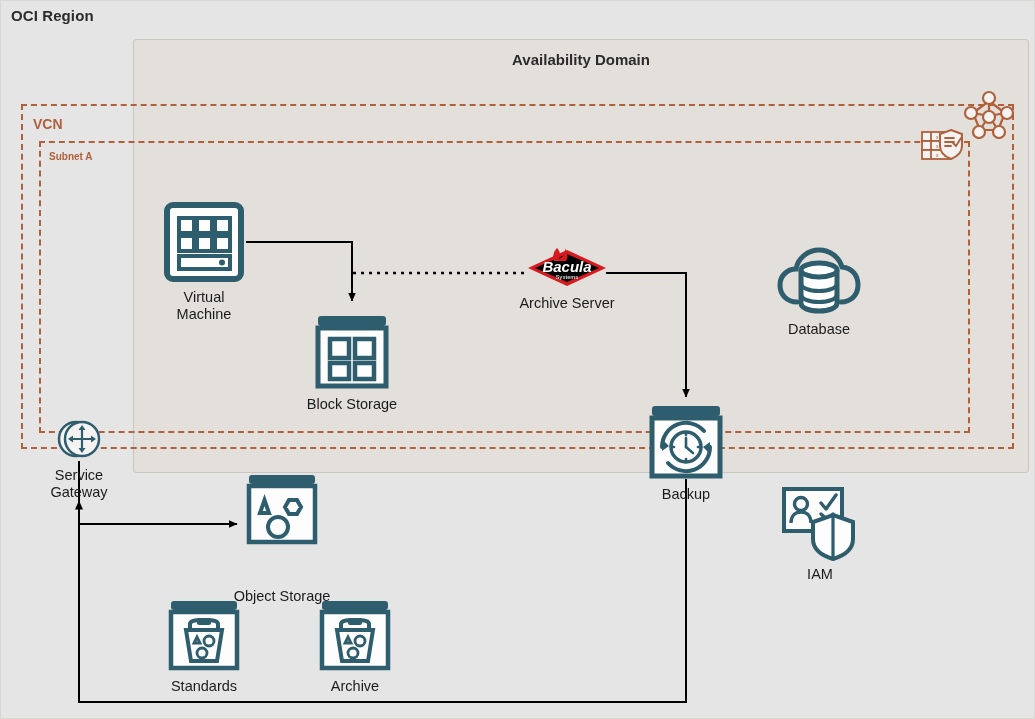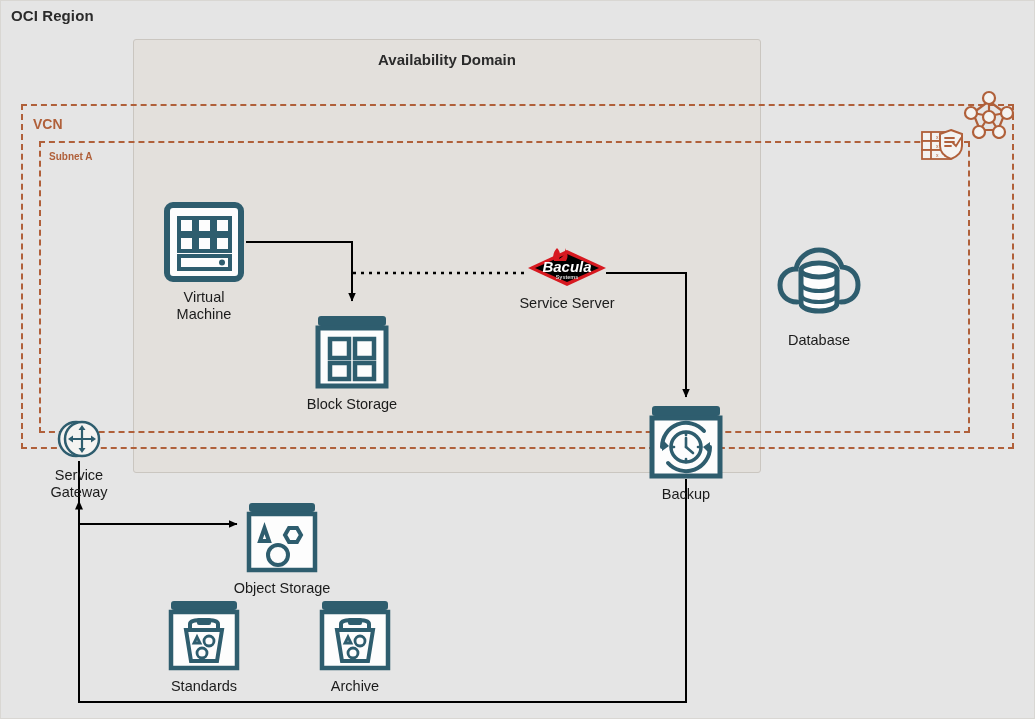--- a/index.html
+++ b/index.html
@@ -27,21 +27,21 @@
     left: 10px; top: 6px;
     font-size: 15px;
     font-weight: bold;
     color: #2b2b2b;
     letter-spacing: .1px;
   }
 
   .avail-domain {
     position: absolute;
     left: 132px; top: 38px;
-    width: 628px; height: 434px;
+    width: 896px; height: 434px;
     background: #e3e0dc;
     border: 1px solid #cac6c0;
     border-radius: 3px;
   }
   .avail-domain-title {
     position: absolute;
     left: 0; right: 0; top: 11px;
     text-align: center;
     font-size: 15px;
     font-weight: bold;
@@ -228,24 +228,24 @@
 
         <path d="M40,10 L72,24 L40,38 L8,24 Z" fill="#000000"></path>
 
         <path d="M30,4 C33,7 34,11 32,15 C36,13 39,9 38,4 C40,8 42,12 39,17 L27,17 C25,12 27,7 30,4 Z" fill="#d71920"></path>
 
         <text x="40" y="28" text-anchor="middle" font-family="'Liberation Sans',sans-serif" font-size="15" font-weight="bold" font-style="italic" fill="#ffffff">Bacula</text>
 
         <text x="40" y="35" text-anchor="middle" font-family="'Liberation Sans',sans-serif" font-size="5.5" font-weight="bold" fill="#d9d9d9">Systems</text>
       </svg>
     </span>
-    <span class="caption">Service Server</span>
-  </div>
-
-  <div class="node" style="left:748px; top:239px;gap:11px;">
+    <span class="caption">Archive Server</span>
+  </div>
+
+  <div class="node" style="left:748px; top:239px;">
     <span class="glyph">
       <svg width="84" height="76" viewBox="0 0 84 76">
 
         <path d="M20,62 C10,62 3,55 3,45 C3,36 10,29 19,29 C21,18 31,10 42,10
                  C53,10 62,17 65,27 C75,28 81,35 81,45 C81,55 74,62 64,62" fill="none" stroke="#2e5d6e" stroke-width="5" stroke-linecap="round"></path>
 
         <path d="M24,30 L24,63 C24,68 32,71 42,71 C52,71 60,68 60,63 L60,30" fill="#fdfdfd" stroke="#2e5d6e" stroke-width="5"></path>
         <ellipse cx="42" cy="30" rx="18" ry="7" fill="#fdfdfd" stroke="#2e5d6e" stroke-width="5"></ellipse>
         <path d="M24,43 C24,48 32,51 42,51 C52,51 60,48 60,43" fill="none" stroke="#2e5d6e" stroke-width="4"></path>
         <path d="M24,54 C24,59 32,62 42,62 C52,62 60,59 60,54" fill="none" stroke="#2e5d6e" stroke-width="4"></path>
@@ -293,21 +293,21 @@
         <path d="M31,9 L27.5,14 L34.5,14 Z" fill="#2e5d6e"></path>
         <path d="M31,37 L27.5,32 L34.5,32 Z" fill="#2e5d6e"></path>
         <path d="M17,23 L22,19.5 L22,26.5 Z" fill="#2e5d6e"></path>
         <path d="M45,23 L40,19.5 L40,26.5 Z" fill="#2e5d6e"></path>
       </svg>
     </span>
     <span class="caption">Service
 Gateway</span>
   </div>
 
-  <div class="node" style="left:211px; top:498px;">
+  <div class="node" style="left:211px; top:470px;gap:36px;">
     <span class="glyph">
       <svg width="74" height="76" viewBox="0 0 74 76">
         <rect x="4" y="4" width="66" height="9" rx="3" fill="#2e5d6e"></rect>
         <rect x="4" y="15" width="66" height="56" fill="#fdfdfd" stroke="#2e5d6e" stroke-width="4.5"></rect>
         <g fill="none" stroke="#2e5d6e" stroke-width="4">
           <path d="M24,42 L15,42 L19.5,29 Z"></path>
           <path d="M44,29 L52,29 L56,36 L52,43 L44,43 L40,36 Z"></path>
           <circle cx="33" cy="56" r="10"></circle>
         </g>
       </svg>
@@ -347,14 +347,36 @@
           <path d="M34,46 L28,46 L31,40 Z"></path>
           <circle cx="43" cy="44" r="5"></circle>
           <circle cx="36" cy="56" r="5"></circle>
         </g>
       </svg>
     </span>
     <span class="caption">Standards</span>
   </div>
 
 
+  <div class="node" style="left:749px; top:484px;">
+    <span class="glyph">
+      <svg width="84" height="76" viewBox="0 0 84 76">
+
+        <rect x="6" y="4" width="58" height="42" fill="#fdfdfd" stroke="#2e5d6e" stroke-width="4"></rect>
+
+        <circle cx="23" cy="19" r="6.5" fill="none" stroke="#2e5d6e" stroke-width="3.4"></circle>
+        <path d="M13,38 C13,30 18,27 23,27 C28,27 33,30 33,38" fill="none" stroke="#2e5d6e" stroke-width="3.4"></path>
+
+        <path d="M43,18 L48,24 L58,10" fill="none" stroke="#2e5d6e" stroke-width="3.4" stroke-linecap="round" stroke-linejoin="round"></path>
+
+        <g stroke="#2e5d6e" stroke-width="3.4" stroke-linecap="round">
+          <line x1="43" y1="29" x2="55" y2="40"></line>
+          <line x1="55" y1="29" x2="43" y2="40"></line>
+        </g>
+
+        <path d="M55,30 L75,37 L75,54 C75,65 65,71 55,74 C45,71 35,65 35,54 L35,37 Z" fill="#fdfdfd" stroke="#2e5d6e" stroke-width="4"></path>
+        <line x1="55" y1="31" x2="55" y2="73" stroke="#2e5d6e" stroke-width="3.2"></line>
+      </svg>
+    </span>
+    <span class="caption">IAM</span>
+  </div>
 
 </div>
 
 </body></html>

